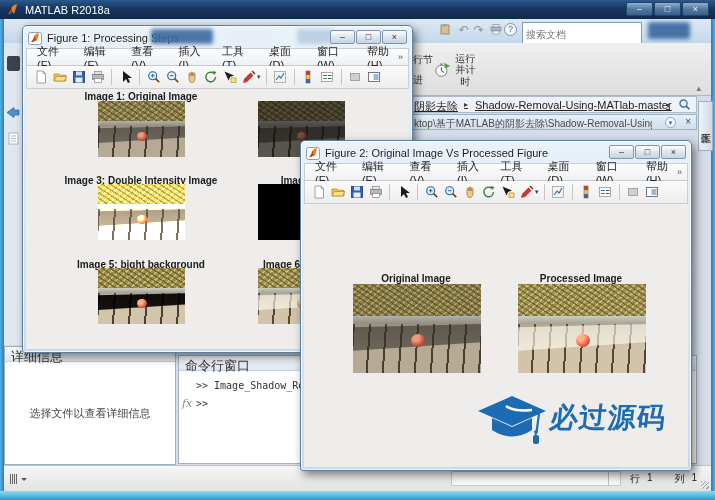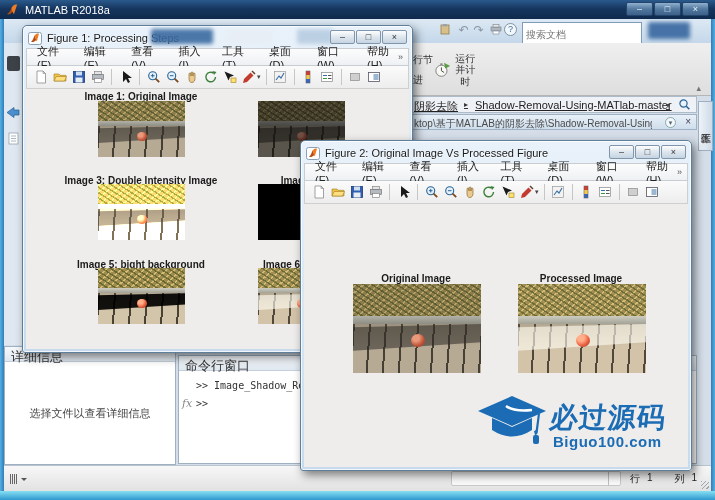--- a/index.html
+++ b/index.html
@@ -586,17 +586,16 @@
         </div>
 
       <svg style="position:absolute;left:172px;top:190px" width="72" height="64" viewBox="0 0 72 64">
         <polygon points="36,2 70,17 36,32 2,17" fill="#1b6cb5"></polygon>
         <path d="M30 12 q8 6 26 4" stroke="#fff" stroke-width="2.5" fill="none"></path>
         <path d="M16 24 v12 q20 13 40 0 v-12 l-20 9 z" fill="#1b6cb5"></path>
         <path d="M62 19 l2 1 -2 16 q0 5 -3 5 l-1 -4 q2 0 2 -3 z" fill="#1b6cb5"></path>
         <rect x="57" y="41" width="6" height="9" rx="2" fill="#1b6cb5"></rect>
       </svg>
       <div class="wm-cn" style="left:246px;top:195px;color:#1b6cb5">必过源码</div>
-      <div class="wm-en" style="left:249px;top:229px;color:#1b6cb5">Biguo100.com</div>
     </div>
   </div>
 
 </div>
 
 </body></html>

